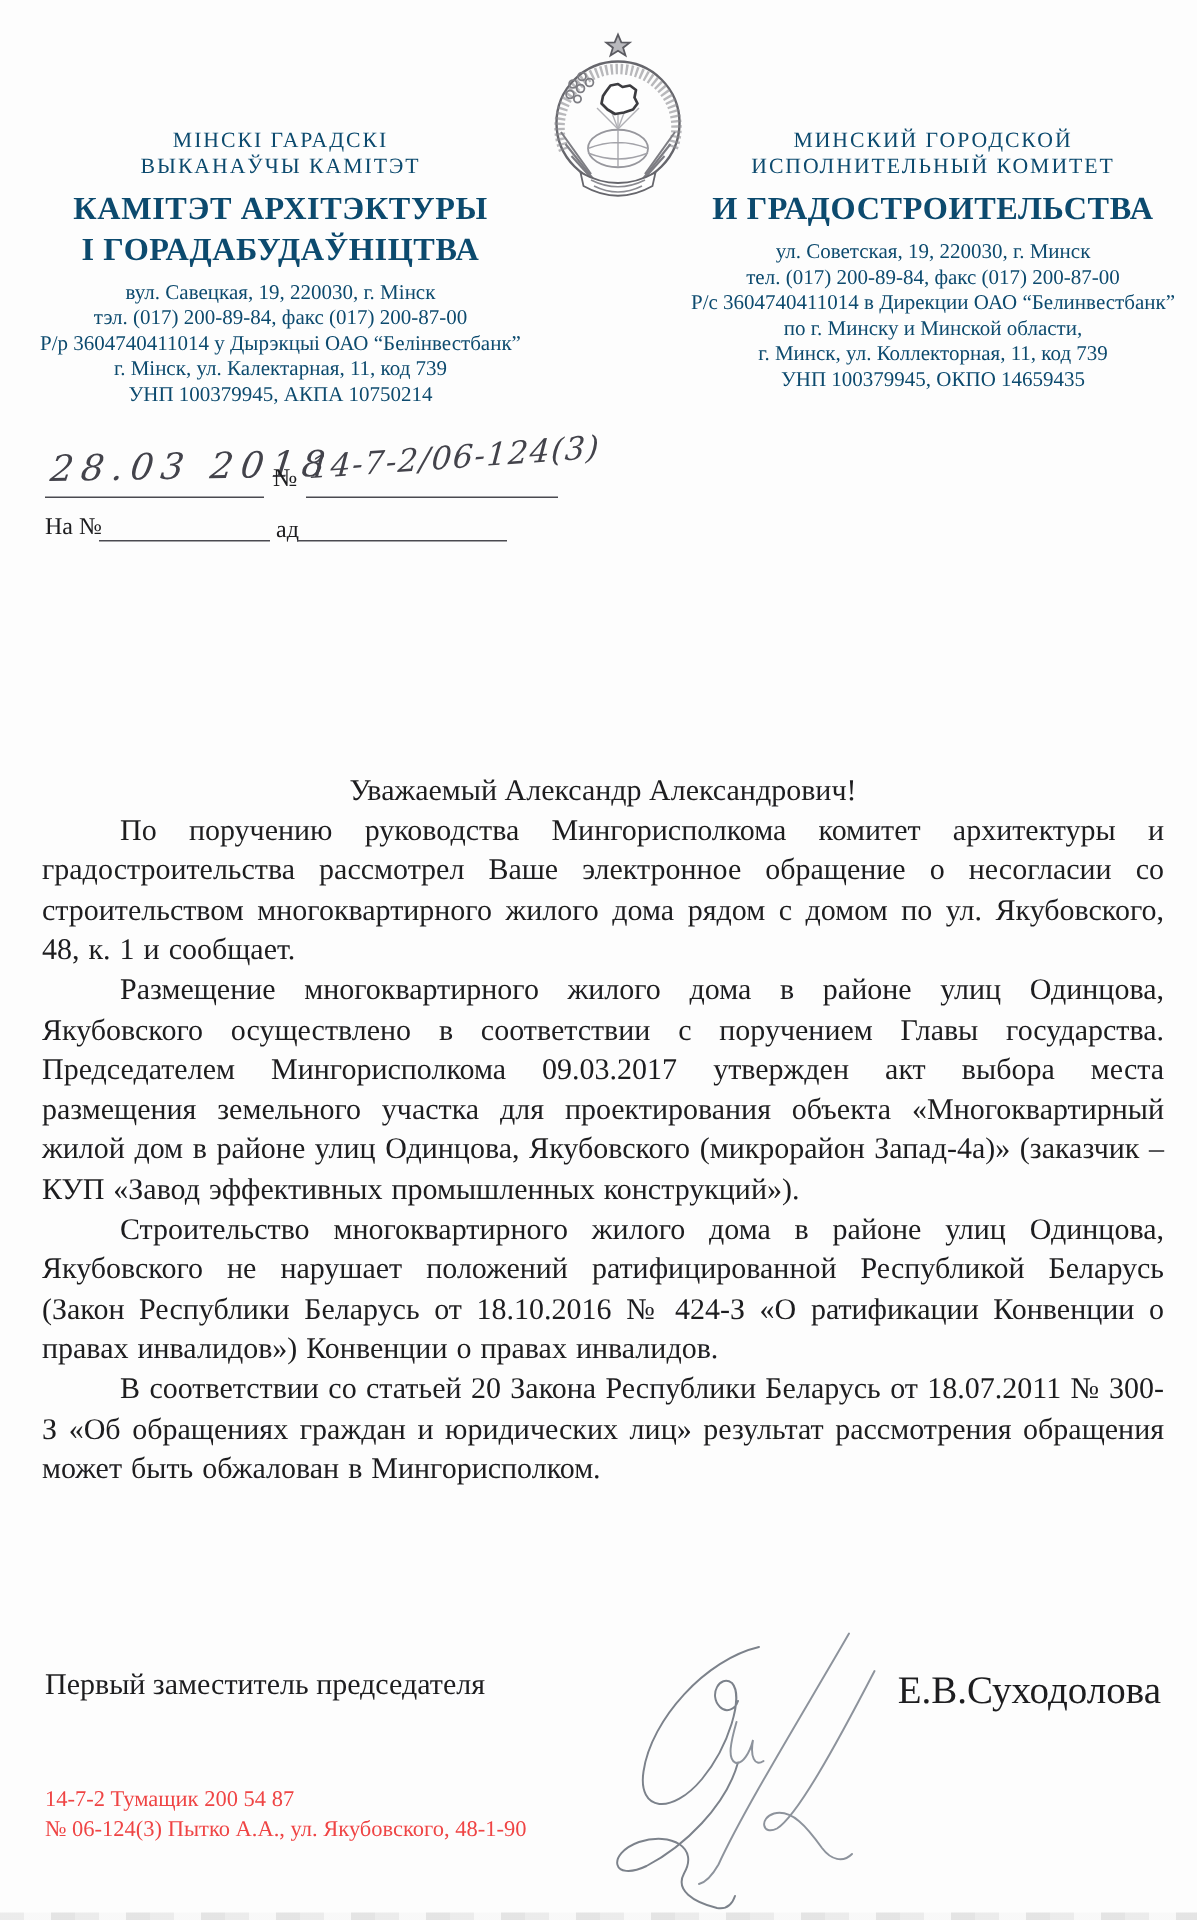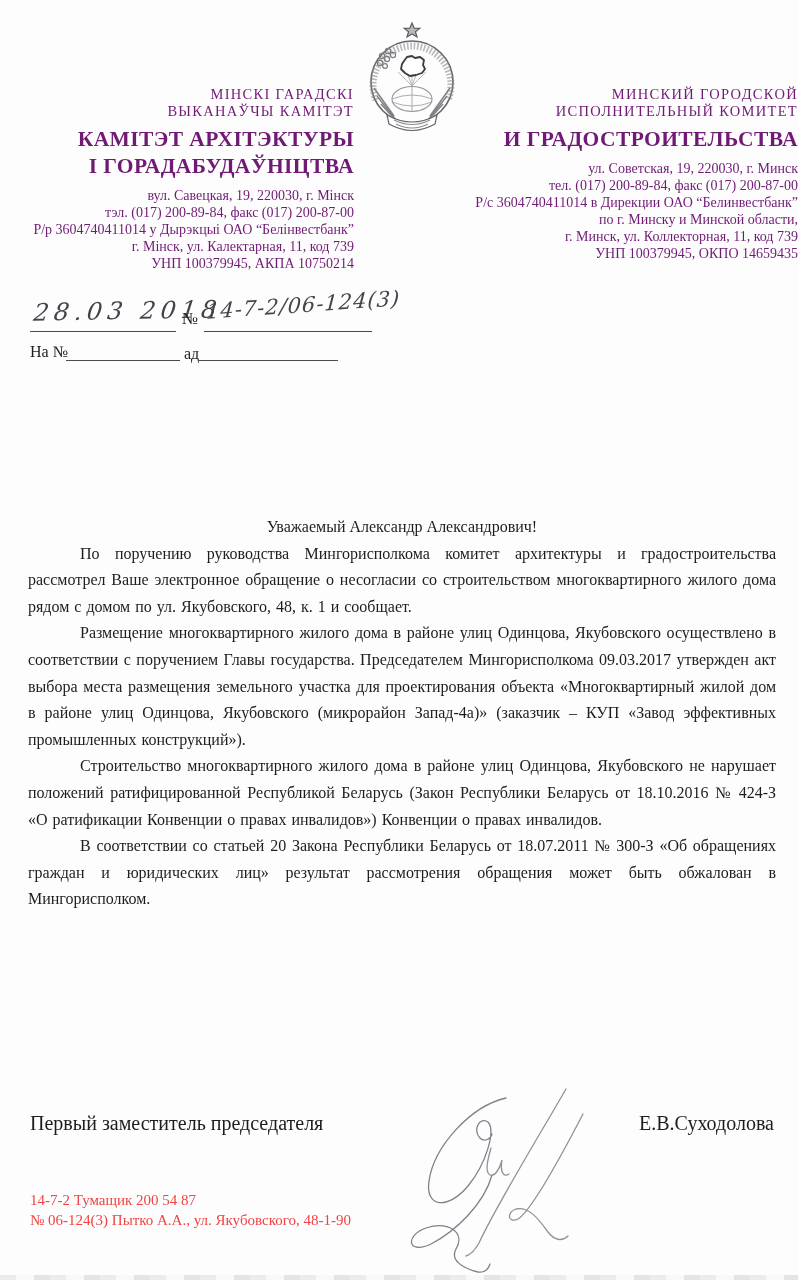--- a/index.html
+++ b/index.html
@@ -2,21 +2,21 @@
 <html lang="ru"><head>
 <meta charset="utf-8">
 <style>
   html,body{margin:0;padding:0;background:#ffffff;}
   .page{
     position:relative;width:798px;height:1280px;margin:0 auto;
     background:#fdfdfd;overflow:hidden;
     font-family:"Liberation Serif", serif;color:#1d1d1f;
   }
   
-  .lh-col{position:absolute;top:86px;text-align:right;color:#701a75;}
+  .lh-col{position:absolute;top:86px;text-align:center;color:#0c4a6e;}
   .lh-col.left{left:20px;width:334px;}
   .lh-col.right{left:446px;width:352px;}
   .org-parent{font-size:14.5px;letter-spacing:1.3px;line-height:17px;white-space:nowrap;}
   .org-name{font-size:21.5px;font-weight:bold;letter-spacing:.4px;line-height:27px;white-space:nowrap;}
   .org-name-block{margin-top:6px;}
   .addr-block{margin-top:7px;}
   .addr-line{font-size:14px;line-height:17px;white-space:nowrap;}
   .emblem{position:absolute;left:366px;top:20px;}
   
   .hand{font-family:"DejaVu Serif", serif;font-style:italic;color:#43434b;}
@@ -25,26 +25,26 @@
   .uline{position:absolute;border-bottom:1.4px solid #4a4a50;height:0;}
   .u-date{left:30px;top:331px;width:146px;}
   .u-num{left:204px;top:331px;width:168px;}
   .no-sign{position:absolute;left:182px;top:309px;font-size:17px;}
   .na-label{position:absolute;left:30px;top:343px;font-size:16px;}
   .ad-label{position:absolute;left:184px;top:345px;font-size:16px;}
   .u-na{left:66px;top:360px;width:114px;}
   .u-ad{left:198px;top:360px;width:140px;}
   
   .subject{position:absolute;left:30px;top:464px;font-size:21px;}
-  .body-text{position:absolute;left:28px;top:514px;width:748px;font-size:16px;line-height:26.6px;}
+  .body-text{position:absolute;left:28px;top:514px;width:748px;font-size:20px;line-height:26.6px;}
   .salutation{text-align:center;}
   .body-text p{margin:0;text-align:justify;text-indent:52px;word-spacing:1px;}
   
   .pos-title{position:absolute;left:30px;top:1112px;font-size:20px;white-space:nowrap;}
-  .signer{position:absolute;right:24px;top:1112px;font-size:20px;white-space:nowrap;}
+  .signer{position:absolute;right:24px;top:1112px;font-size:26px;white-space:nowrap;}
   .sig-scrawl{position:absolute;left:396px;top:1086px;}
   
   .footer{position:absolute;left:30px;top:1190px;font-size:15px;line-height:20px;color:#ef4444;}
   .footer div{white-space:nowrap;}
   
   .scan-edge{position:absolute;left:0;bottom:0;width:798px;height:5px;opacity:.75;
     background:repeating-linear-gradient(90deg,#e6e6e6 0 16px,#f7f7f7 16px 34px,#dcdcdc 34px 50px);}
 </style>
 </head>
 <body>

